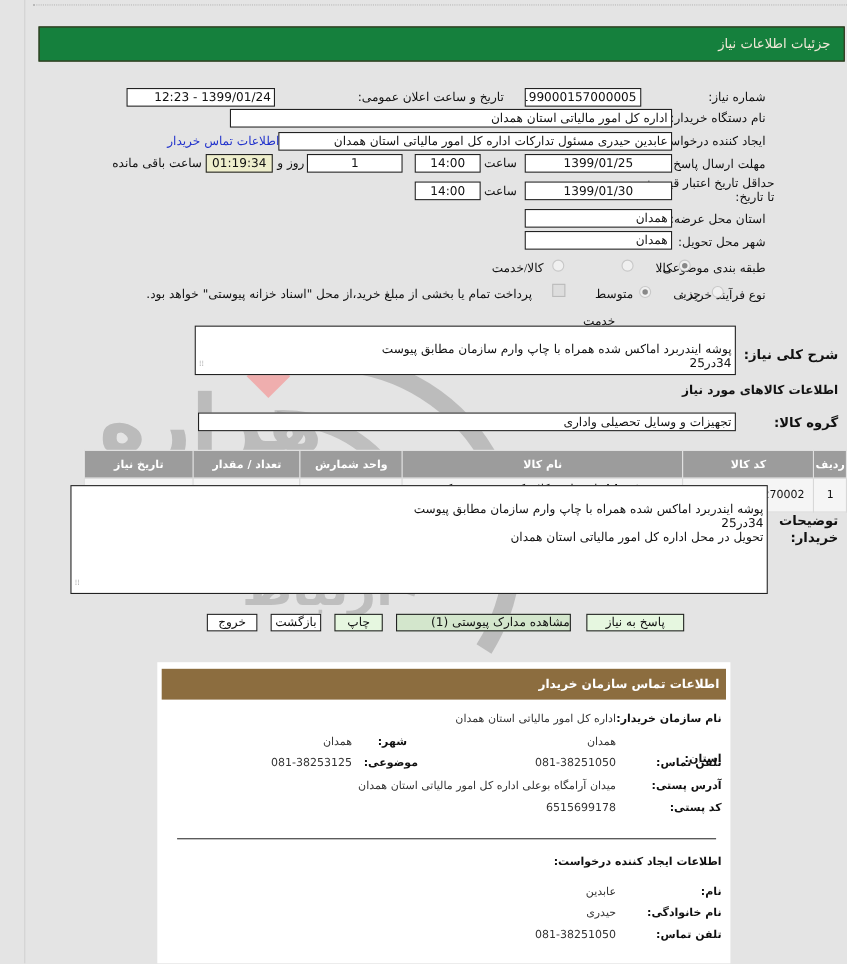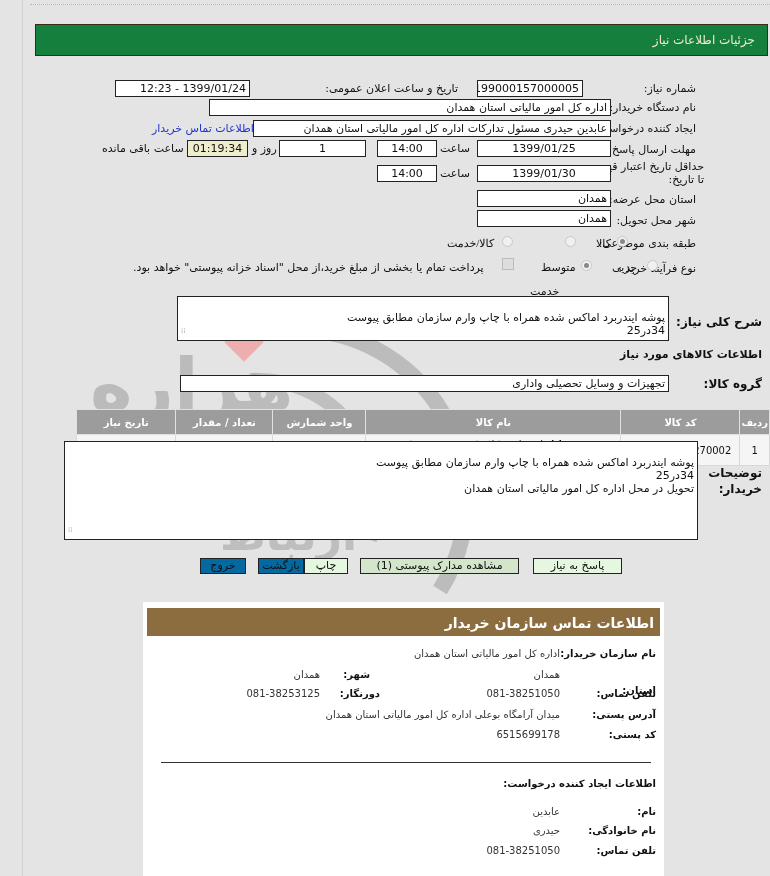--- a/index.html
+++ b/index.html
@@ -41,24 +41,24 @@
     background:#f3f3f3; border:1px solid #cfcfcf;
   }
   table.items th { background:#9c9c9c; color:#fff; font-size:10px; font-weight:bold; height:22px; border:1px solid #e0e0e0;margin-top:16px; }
   table.items td { font-size:10px; text-align:center; border:1px solid #d8d8d8; height:30px; padding:0 3px; background:#f5f5f5; }
   .btn {
     position:absolute; height:16px; box-sizing:border-box; border:1px solid #222; font-size:11px; line-height:14px;
     text-align:center; direction:rtl; cursor:pointer;
   }
   .btn.green { background:#e6f7e0; }
   .btn.green2 { background:#d3e6cc; }
-  .btn.red { background:#0369a1;margin-left:12px; }
+  .btn.red { background:#ffffff; }
   .panel { left:143px; top:602px; width:521px; height:274px; background:#fff; }
   .panel-header { position:absolute; left:4px; top:6px; width:513px; height:28px; background:#8c6d3f; }
-  .panel-header span { position:absolute; right:6px; top:7px; color:#fff; font-weight:bold; font-size:14px; }
+  .panel-header span { position:absolute; right:6px; top:7px; color:#fff; font-weight:bold; font-size:11px; }
   .plbl { position:absolute; font-weight:bold; font-size:10px; direction:rtl; text-align:right; white-space:nowrap; color:#111; }
   .pval { position:absolute; font-size:10px; direction:rtl; text-align:right; white-space:nowrap; color:#333; }
   .hr { position:absolute; left:18px; top:762px; width:490px; border-top:1px solid #333; }
   .watermark { position:absolute; pointer-events:none; }
 </style>
 </head>
 <body>
 
 <div class="abs leftline"></div>
 <div class="abs topline"></div>
@@ -159,42 +159,42 @@
 
 <div class="lbl bold" style="right:8px;top:465px;width:54px;white-space:normal;font-size:12px;line-height:16px;">توضیحات خریدار:</div>
 <div class="textarea" style="left:64px;top:441px;width:634px;height:99px;">
   <span>پوشه ایندربرد اماکس شده همراه با چاپ وارم سازمان مطابق پیوست
 34در25
 تحویل در محل اداره کل امور مالیاتی استان همدان</span>
   <span class="grip">⁞⁞</span>
 </div>
 
 <div class="btn green" style="left:533px;top:558px;width:89px;">پاسخ به نیاز</div>
-<div class="btn green2" style="left:360px;top:558px;width:159px;">مشاهده مدارک پیوستی (1)</div>
+<div class="btn green2" style="left:360px;top:558px;width:159px;text-align:right;">مشاهده مدارک پیوستی (1)</div>
 <div class="btn green" style="left:304px;top:558px;width:44px;">چاپ</div>
 <div class="btn red" style="left:246px;top:558px;width:46px;">بازگشت</div>
 <div class="btn red" style="left:188px;top:558px;width:46px;">خروج</div>
 
 <div class="abs panel">
   <div class="panel-header">
     <span>اطلاعات تماس سازمان خریدار</span>
   </div>
 </div>
 
 <div class="plbl" style="right:114px;top:648px;">نام سازمان خریدار:</div>
 <div class="pval" style="right:210px;top:648px;">اداره کل امور مالیاتی استان همدان</div>
 
 <div class="plbl" style="right:114px;top:685px;">استان:</div>
 <div class="pval" style="right:210px;top:669px;">همدان</div>
 <div class="plbl" style="right:400px;top:669px;">شهر:</div>
 <div class="pval" style="right:450px;top:669px;">همدان</div>
 
 <div class="plbl" style="right:114px;top:688px;">تلفن تماس:</div>
 <div class="pval" style="right:210px;top:688px;">081-38251050</div>
-<div class="plbl" style="right:390px;top:688px;">دورنگار:</div>
+<div class="plbl" style="right:390px;top:688px;">موضوعی:</div>
 <div class="pval" style="right:450px;top:688px;">081-38253125</div>
 
 <div class="plbl" style="right:114px;top:709px;">آدرس پستی:</div>
 <div class="pval" style="right:210px;top:709px;">میدان آرامگاه بوعلی اداره کل امور مالیاتی استان همدان</div>
 
 <div class="plbl" style="right:114px;top:729px;">کد پستی:</div>
 <div class="pval" style="right:210px;top:729px;">6515699178</div>
 
 <div class="hr" style="left:161px;"></div>
 

